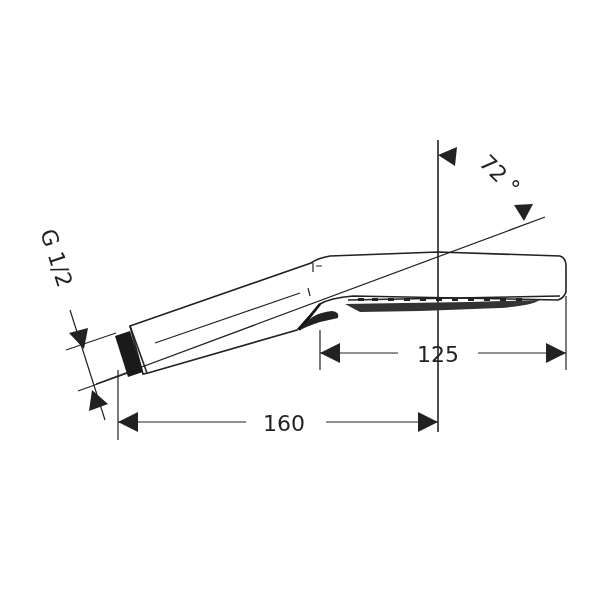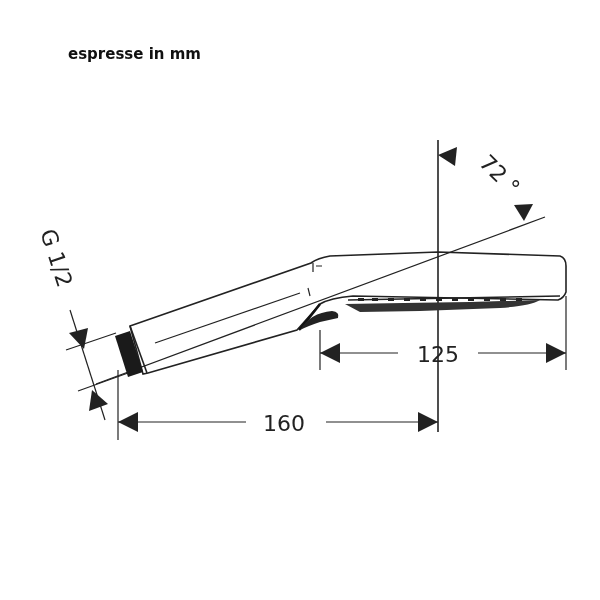--- a/index.html
+++ b/index.html
@@ -16,21 +16,20 @@
     }
     .ln { stroke: #222; stroke-width: 1.6; fill: none; }
     .ln-thin { stroke: #222; stroke-width: 1.2; fill: none; }
     .ln-bold { stroke: #111; stroke-width: 2.6; fill: none; }
     .arrow { fill: #222; }
   </style>
 </head>
 <body>
 
 <div class="note">
-  <span>espresse in mm</span>
 </div>
 
 <svg class="drawing" width="600" height="600" viewBox="0 0 600 600">
 
   <line class="ln" x1="438" y1="140" x2="438" y2="432"></line>
 
   <line class="ln-thin" x1="96" y1="384" x2="545" y2="217"></line>
 
   <polygon class="arrow" points="438,155 457,147 455,166"></polygon>
   <polygon class="arrow" points="524,221 514,205 533,204"></polygon>

